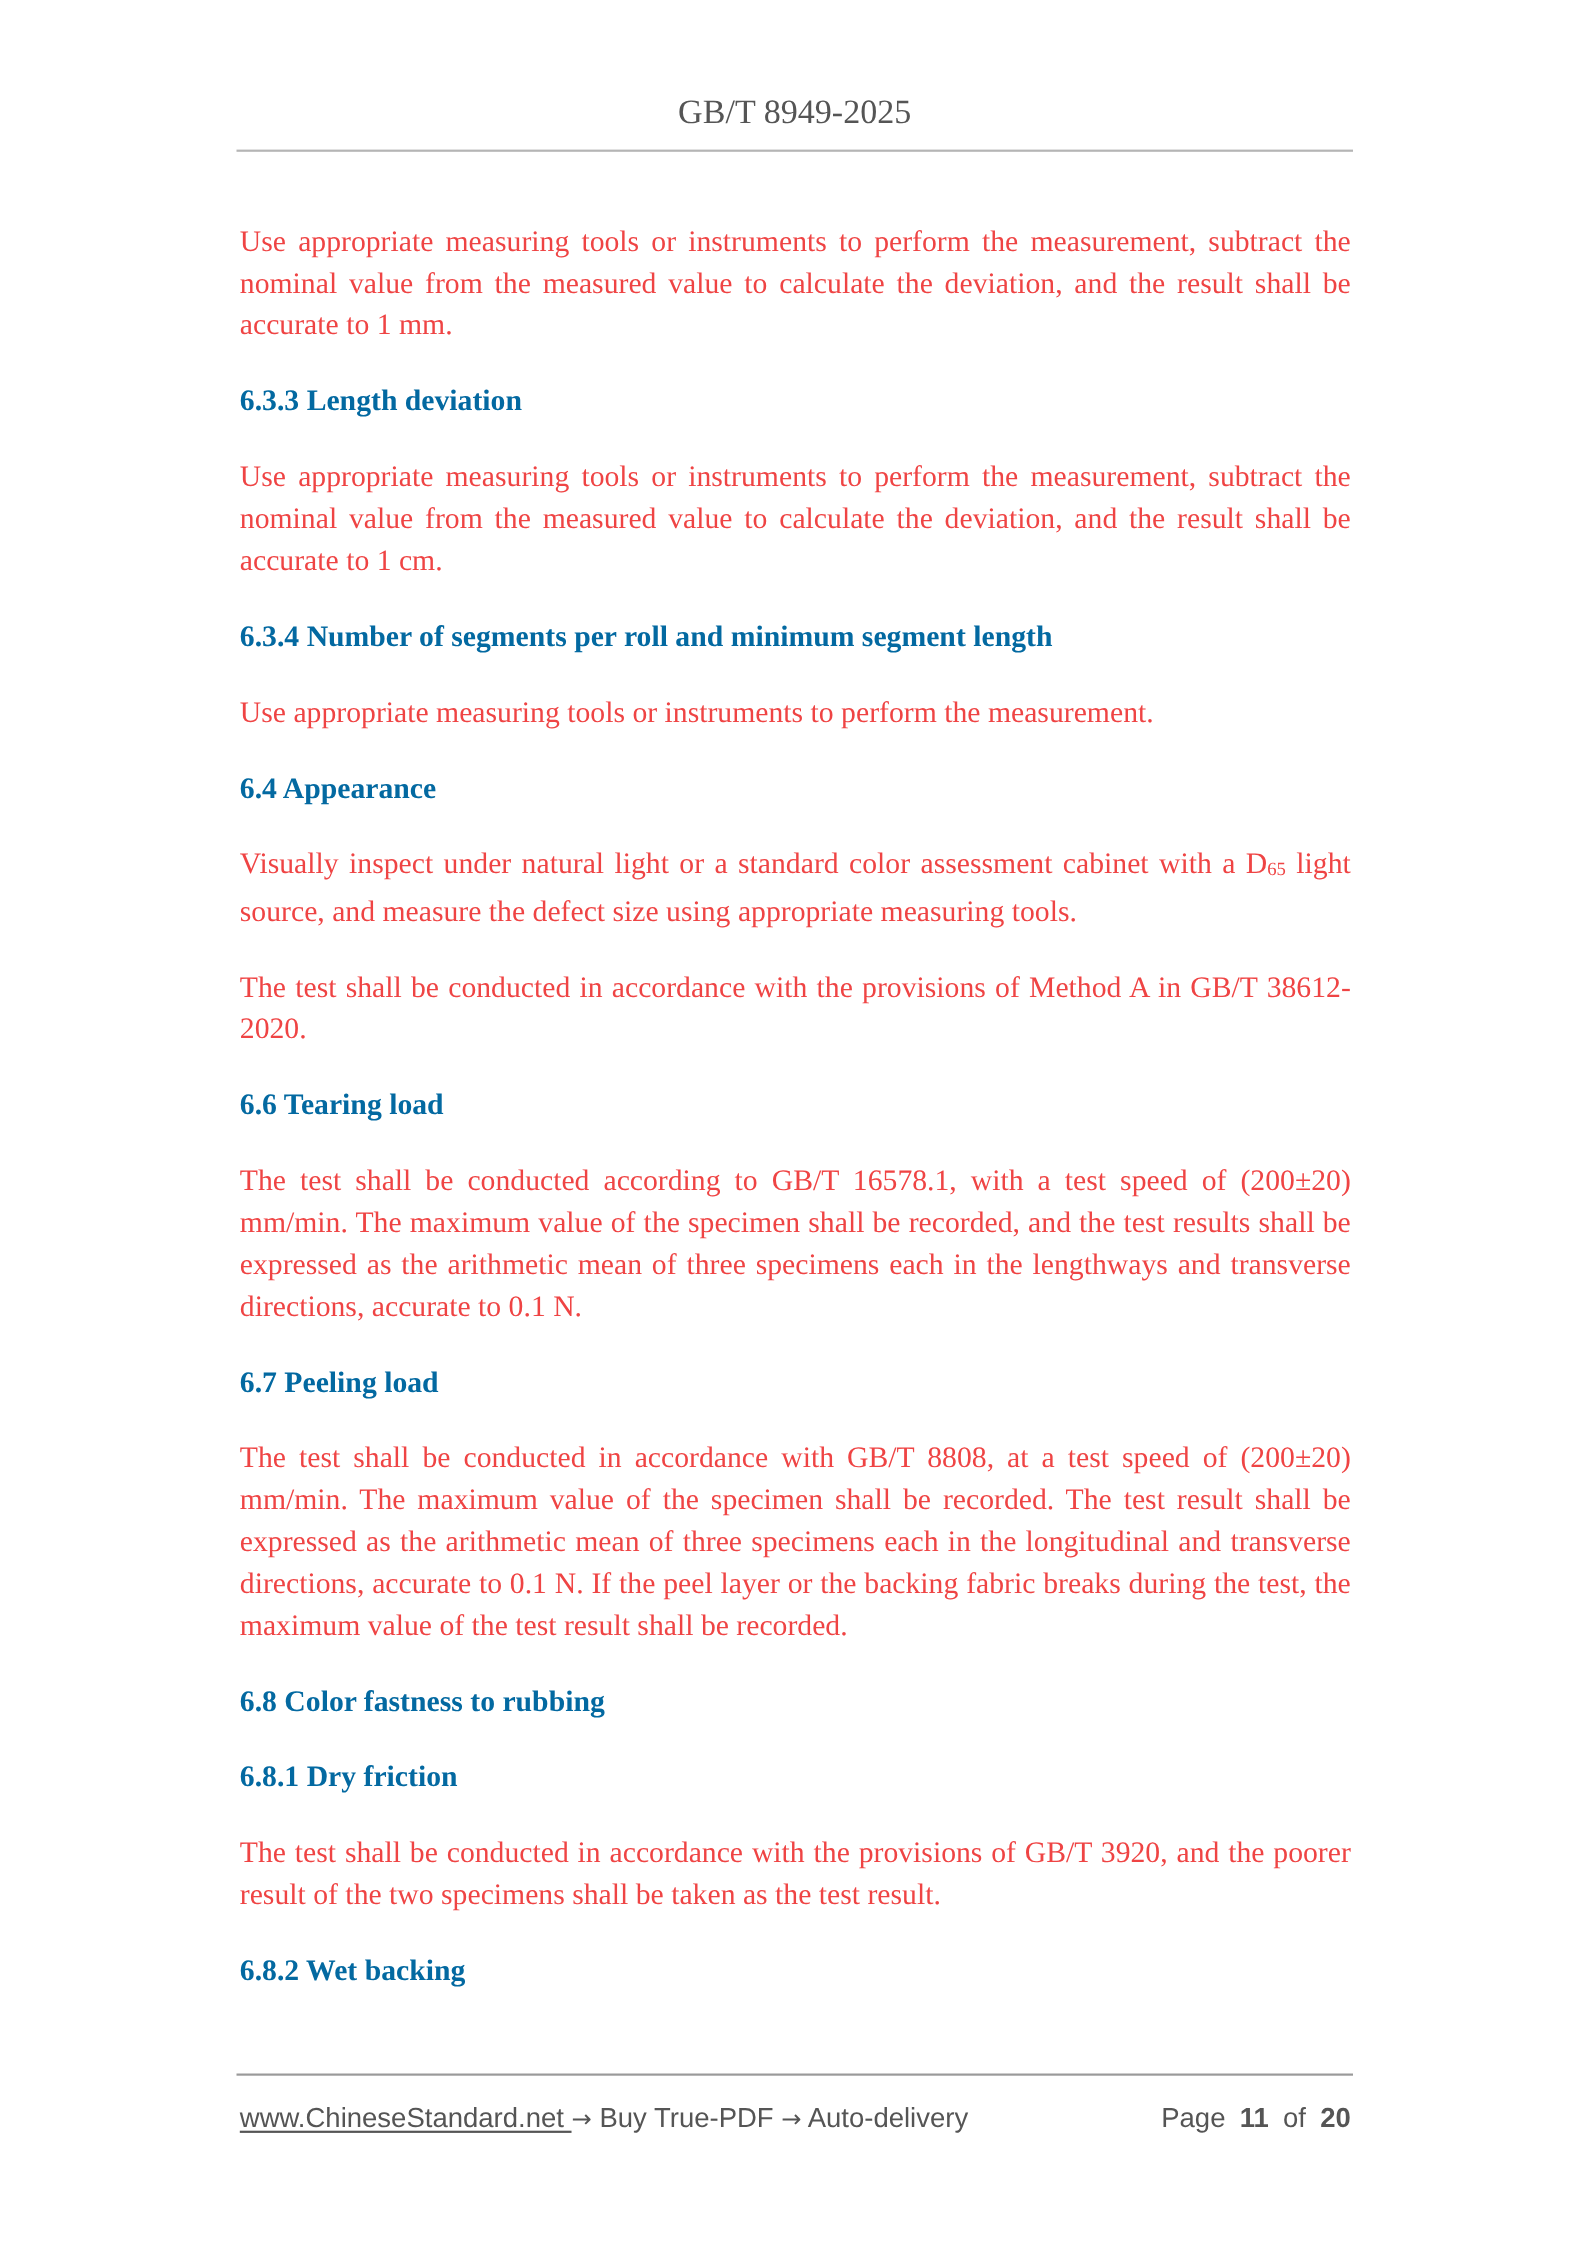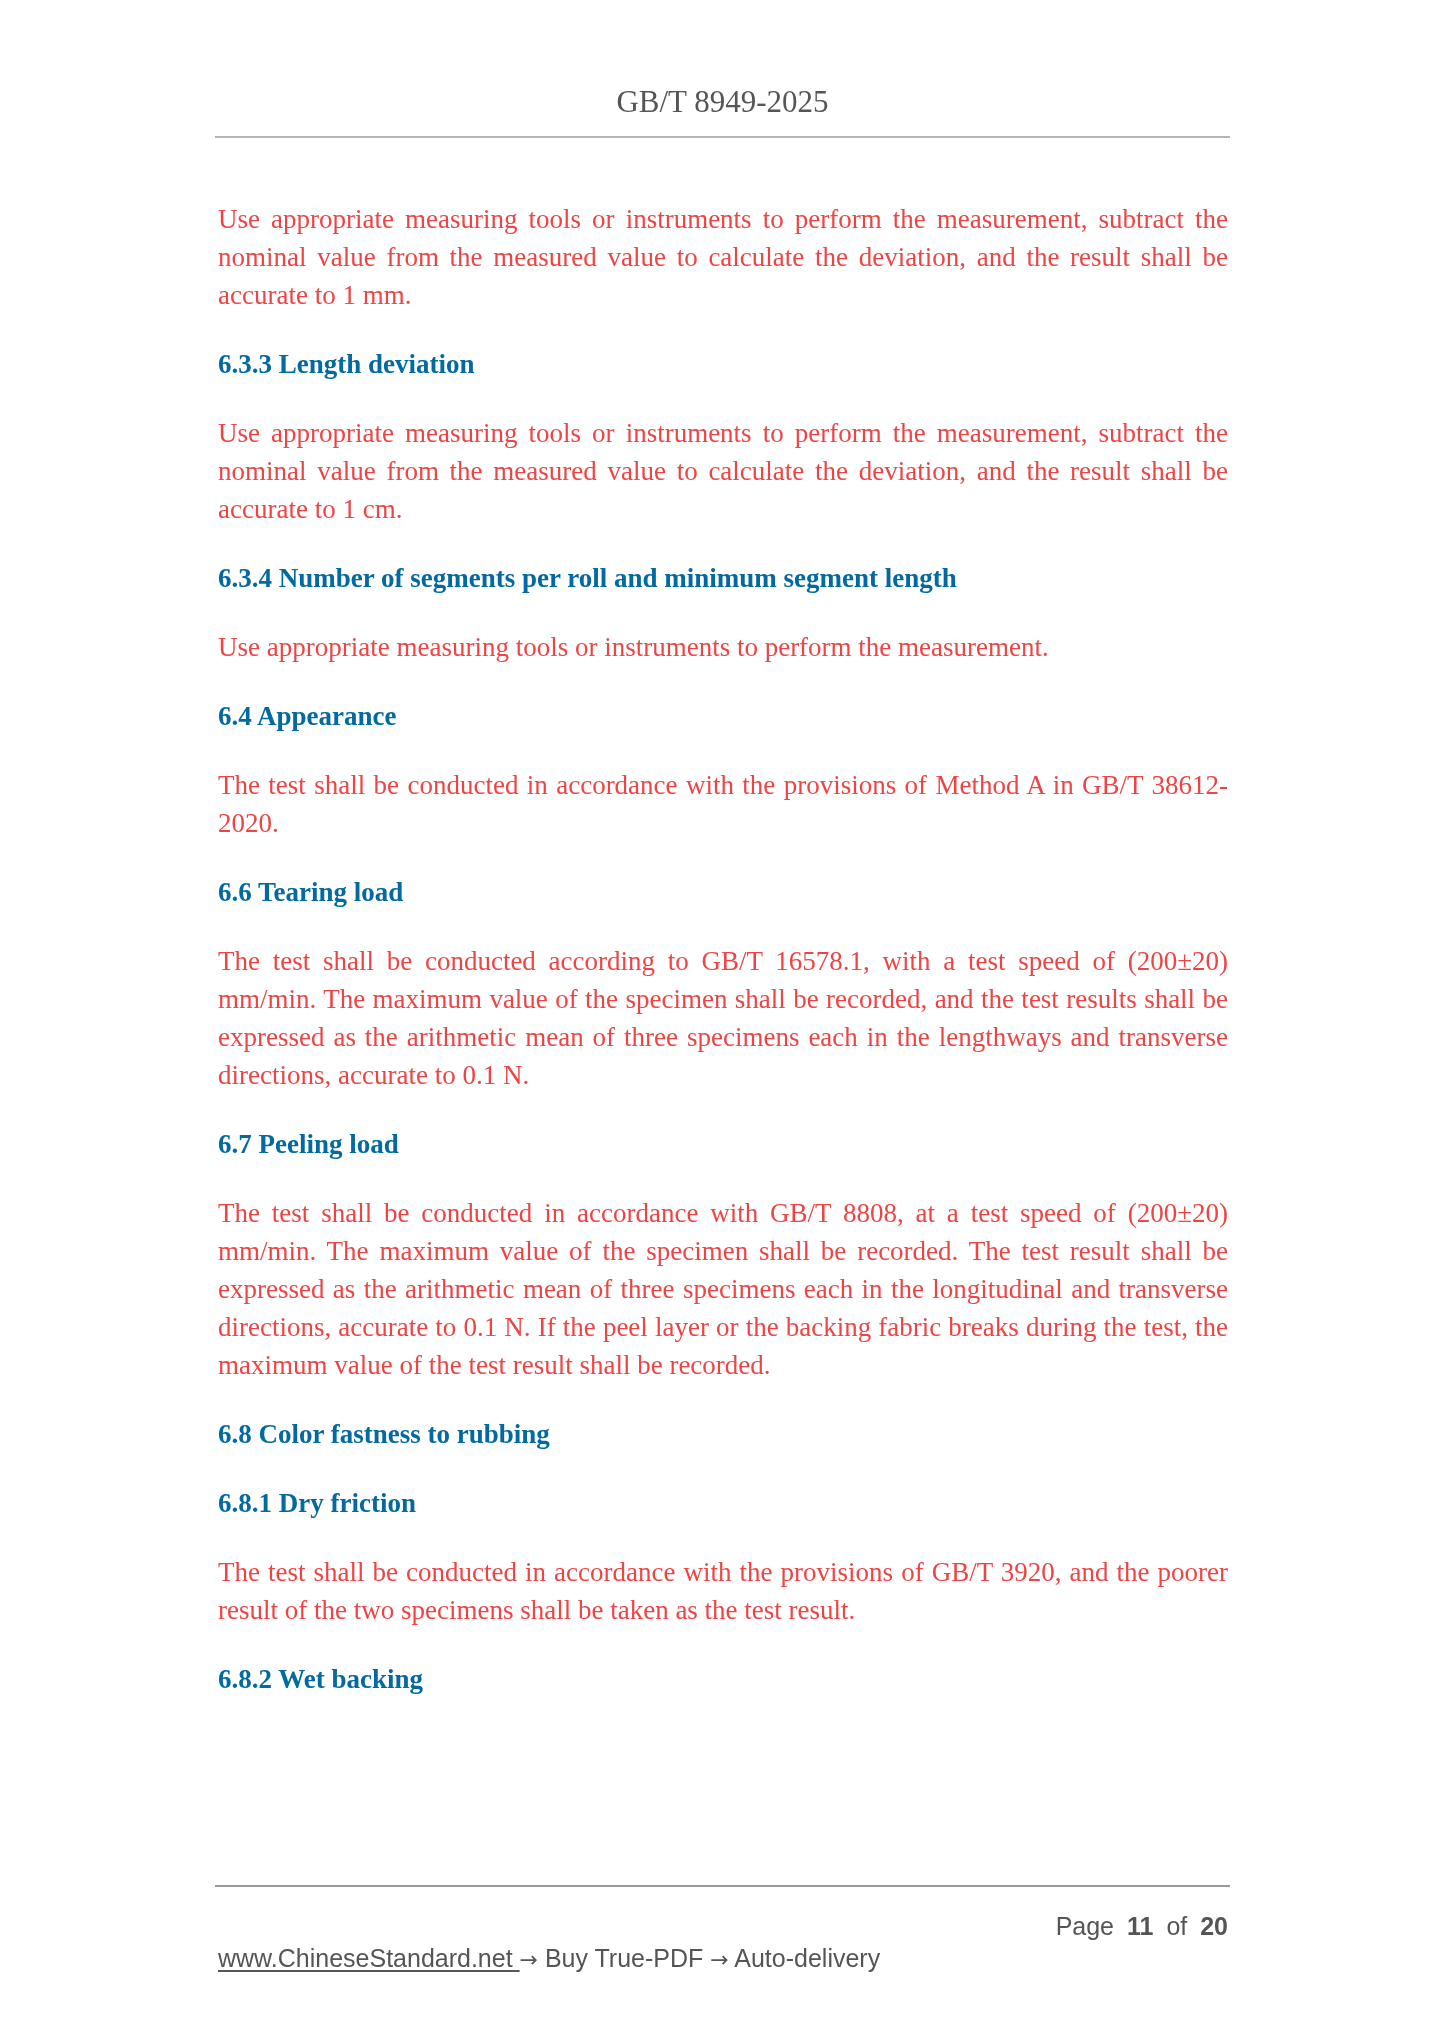--- a/index.html
+++ b/index.html
@@ -74,21 +74,20 @@
     font-family: "Liberation Sans", "DejaVu Sans", sans-serif;
     font-size: 25px;
     line-height: 36px;
     color: #555555;
   }
   .footer-left {
     position: absolute;
     left: 0;
     top: 0;
     white-space: nowrap;
-    margin-top: 32px;
   }
   .footer-link {
     color: #555555;
     text-decoration: underline;
     text-underline-offset: 3px;
   }
   .footer-right {
     position: absolute;
     right: 0;
     top: 0;
@@ -112,20 +111,21 @@
 <div class="content">
   <p class="para">Use appropriate measuring tools or instruments to perform the measurement, subtract the nominal value from the measured value to calculate the deviation, and the result shall be accurate to 1 mm.</p>
 
   <h3 class="heading">6.3.3 Length deviation</h3>
   <p class="para">Use appropriate measuring tools or instruments to perform the measurement, subtract the nominal value from the measured value to calculate the deviation, and the result shall be accurate to 1 cm.</p>
 
   <h3 class="heading">6.3.4 Number of segments per roll and minimum segment length</h3>
   <p class="para">Use appropriate measuring tools or instruments to perform the measurement.</p>
 
   <h3 class="heading">6.4 Appearance</h3>
+  <p class="para"><span>Visually inspect under natural light or a standard color assessment cabinet with a D</span><span class="sub">65</span><span> light source, and measure the defect size using appropriate measuring tools.</span></p>
 
   <p class="para">The test shall be conducted in accordance with the provisions of Method A in GB/T 38612-2020.</p>
 
   <h3 class="heading">6.6 Tearing load</h3>
   <p class="para">The test shall be conducted according to GB/T 16578.1, with a test speed of (200±20) mm/min. The maximum value of the specimen shall be recorded, and the test results shall be expressed as the arithmetic mean of three specimens each in the lengthways and transverse directions, accurate to 0.1 N.</p>
 
   <h3 class="heading">6.7 Peeling load</h3>
   <p class="para">The test shall be conducted in accordance with GB/T 8808, at a test speed of (200±20) mm/min. The maximum value of the specimen shall be recorded. The test result shall be expressed as the arithmetic mean of three specimens each in the longitudinal and transverse directions, accurate to 0.1 N. If the peel layer or the backing fabric breaks during the test, the maximum value of the test result shall be recorded.</p>
 
   <h3 class="heading">6.8 Color fastness to rubbing</h3>

